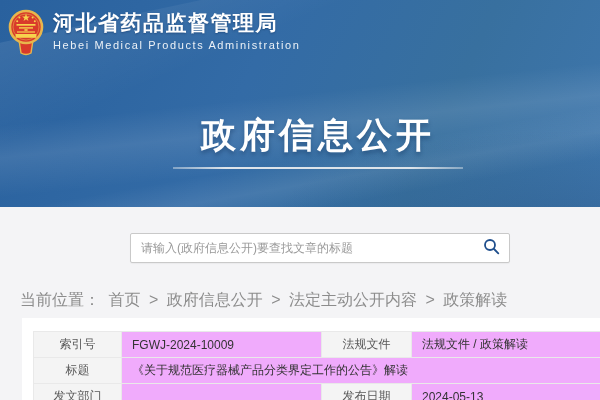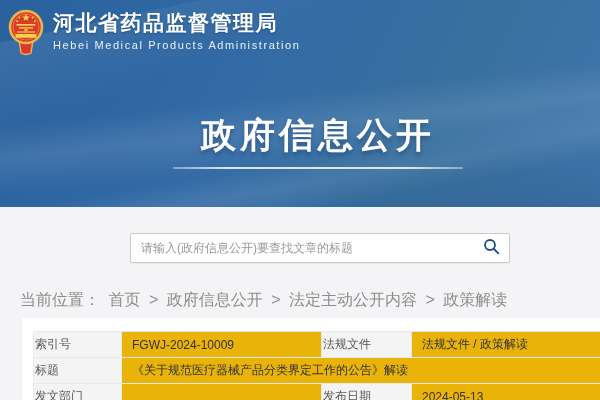--- a/index.html
+++ b/index.html
@@ -55,22 +55,22 @@
   .search-input::placeholder{color:#999;}
   .search-btn{width:36px;height:100%;display:flex;align-items:center;justify-content:center;
     background:transparent;border:none;cursor:pointer;padding:0;}
   .breadcrumb{position:absolute;left:20px;top:83px;font-size:16px;color:#8c8c8c;white-space:nowrap;}
   .breadcrumb span{margin-right:4px;}
   .crumb-link{cursor:pointer;}
   
   .panel{position:absolute;left:22px;top:111px;width:640px;height:300px;background:#ffffff;}
   table.doc-table{border-collapse:collapse;table-layout:fixed;margin:13px 0 0 11px;width:624px;}
   .doc-table td{border:1px solid #e9e9e9;height:23px;font-size:12px;overflow:hidden;white-space:nowrap;}
-  .doc-table td.lbl{background:#f4f4f4;color:#595959;text-align:left;}
-  .doc-table td.val{background:#eab308;color:#333333;padding:0 10px;}
+  .doc-table td.lbl{background:#f4f4f4;color:#595959;text-align:center;}
+  .doc-table td.val{background:#f0abfc;color:#333333;padding:0 10px;}
   .col1{width:88px;} .col2{width:200px;} .col3{width:90px;} .col4{width:246px;}
 </style>
 </head>
 <body>
 
 <div class="hero">
   <div class="streak-c"></div>
   <div class="streak-a"></div>
   <div class="streak-b"></div>
   <div class="arc-dark"></div>

